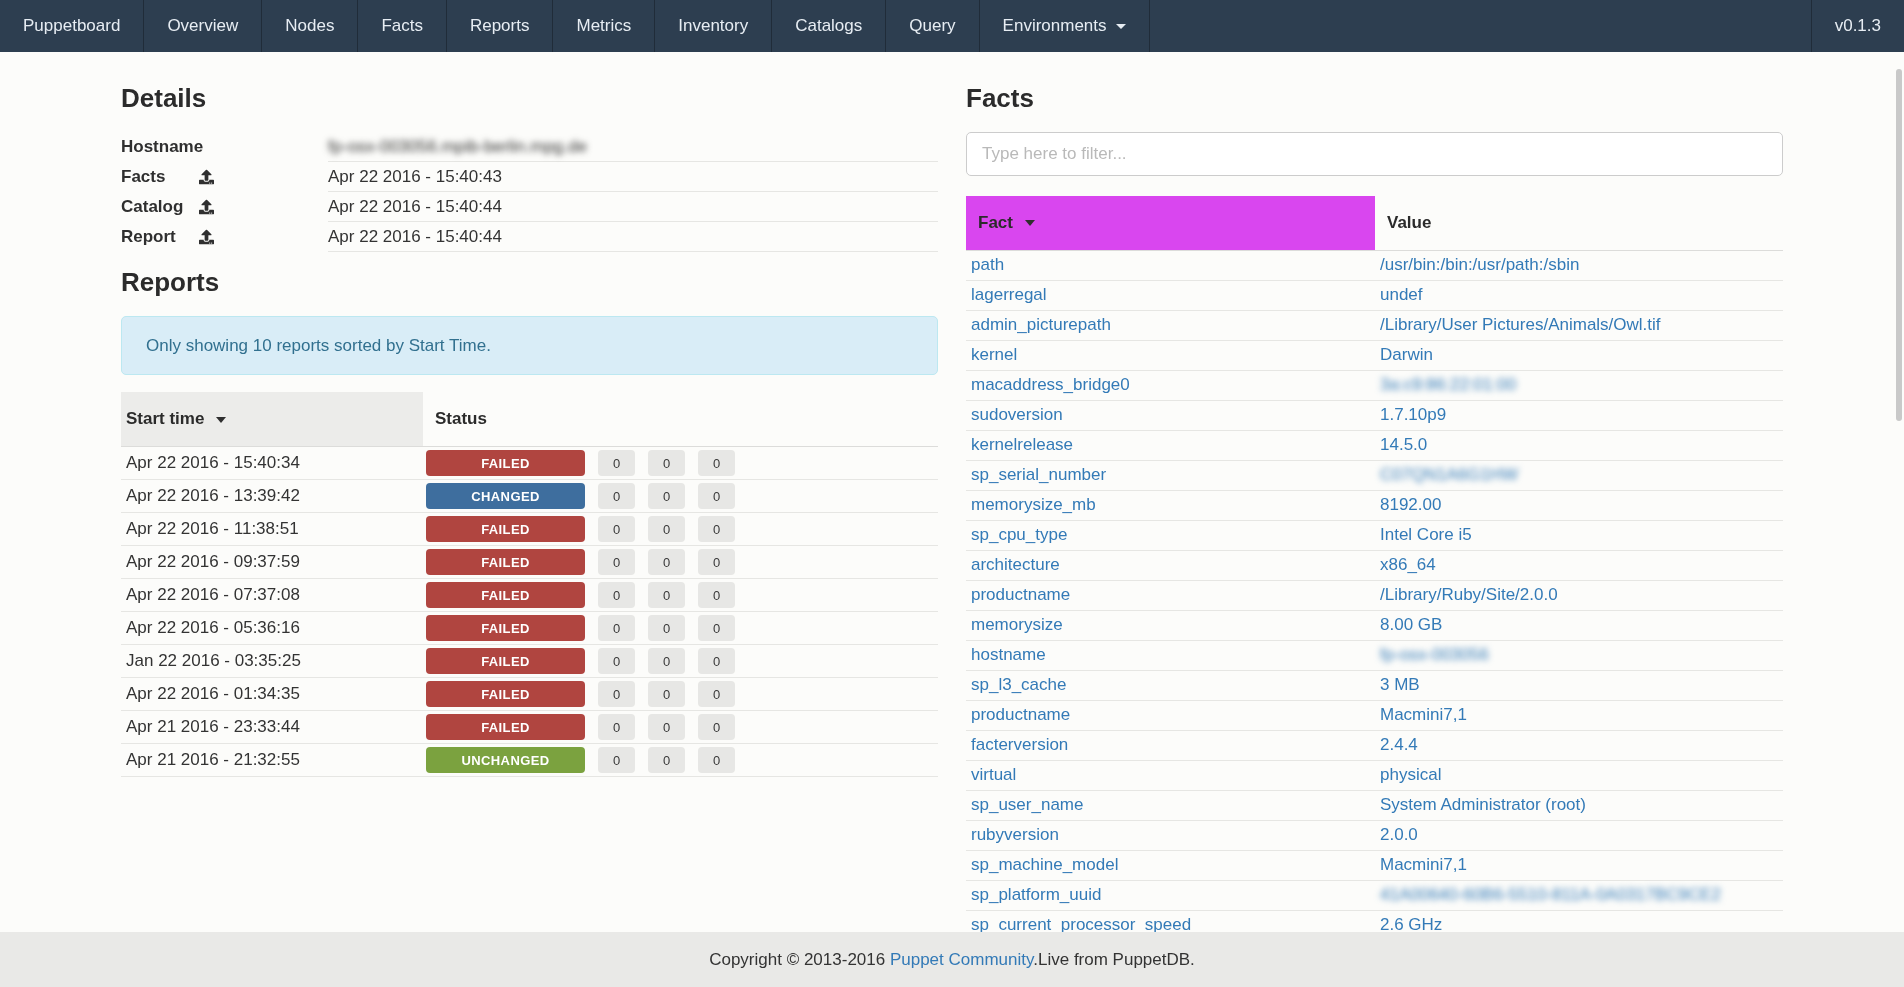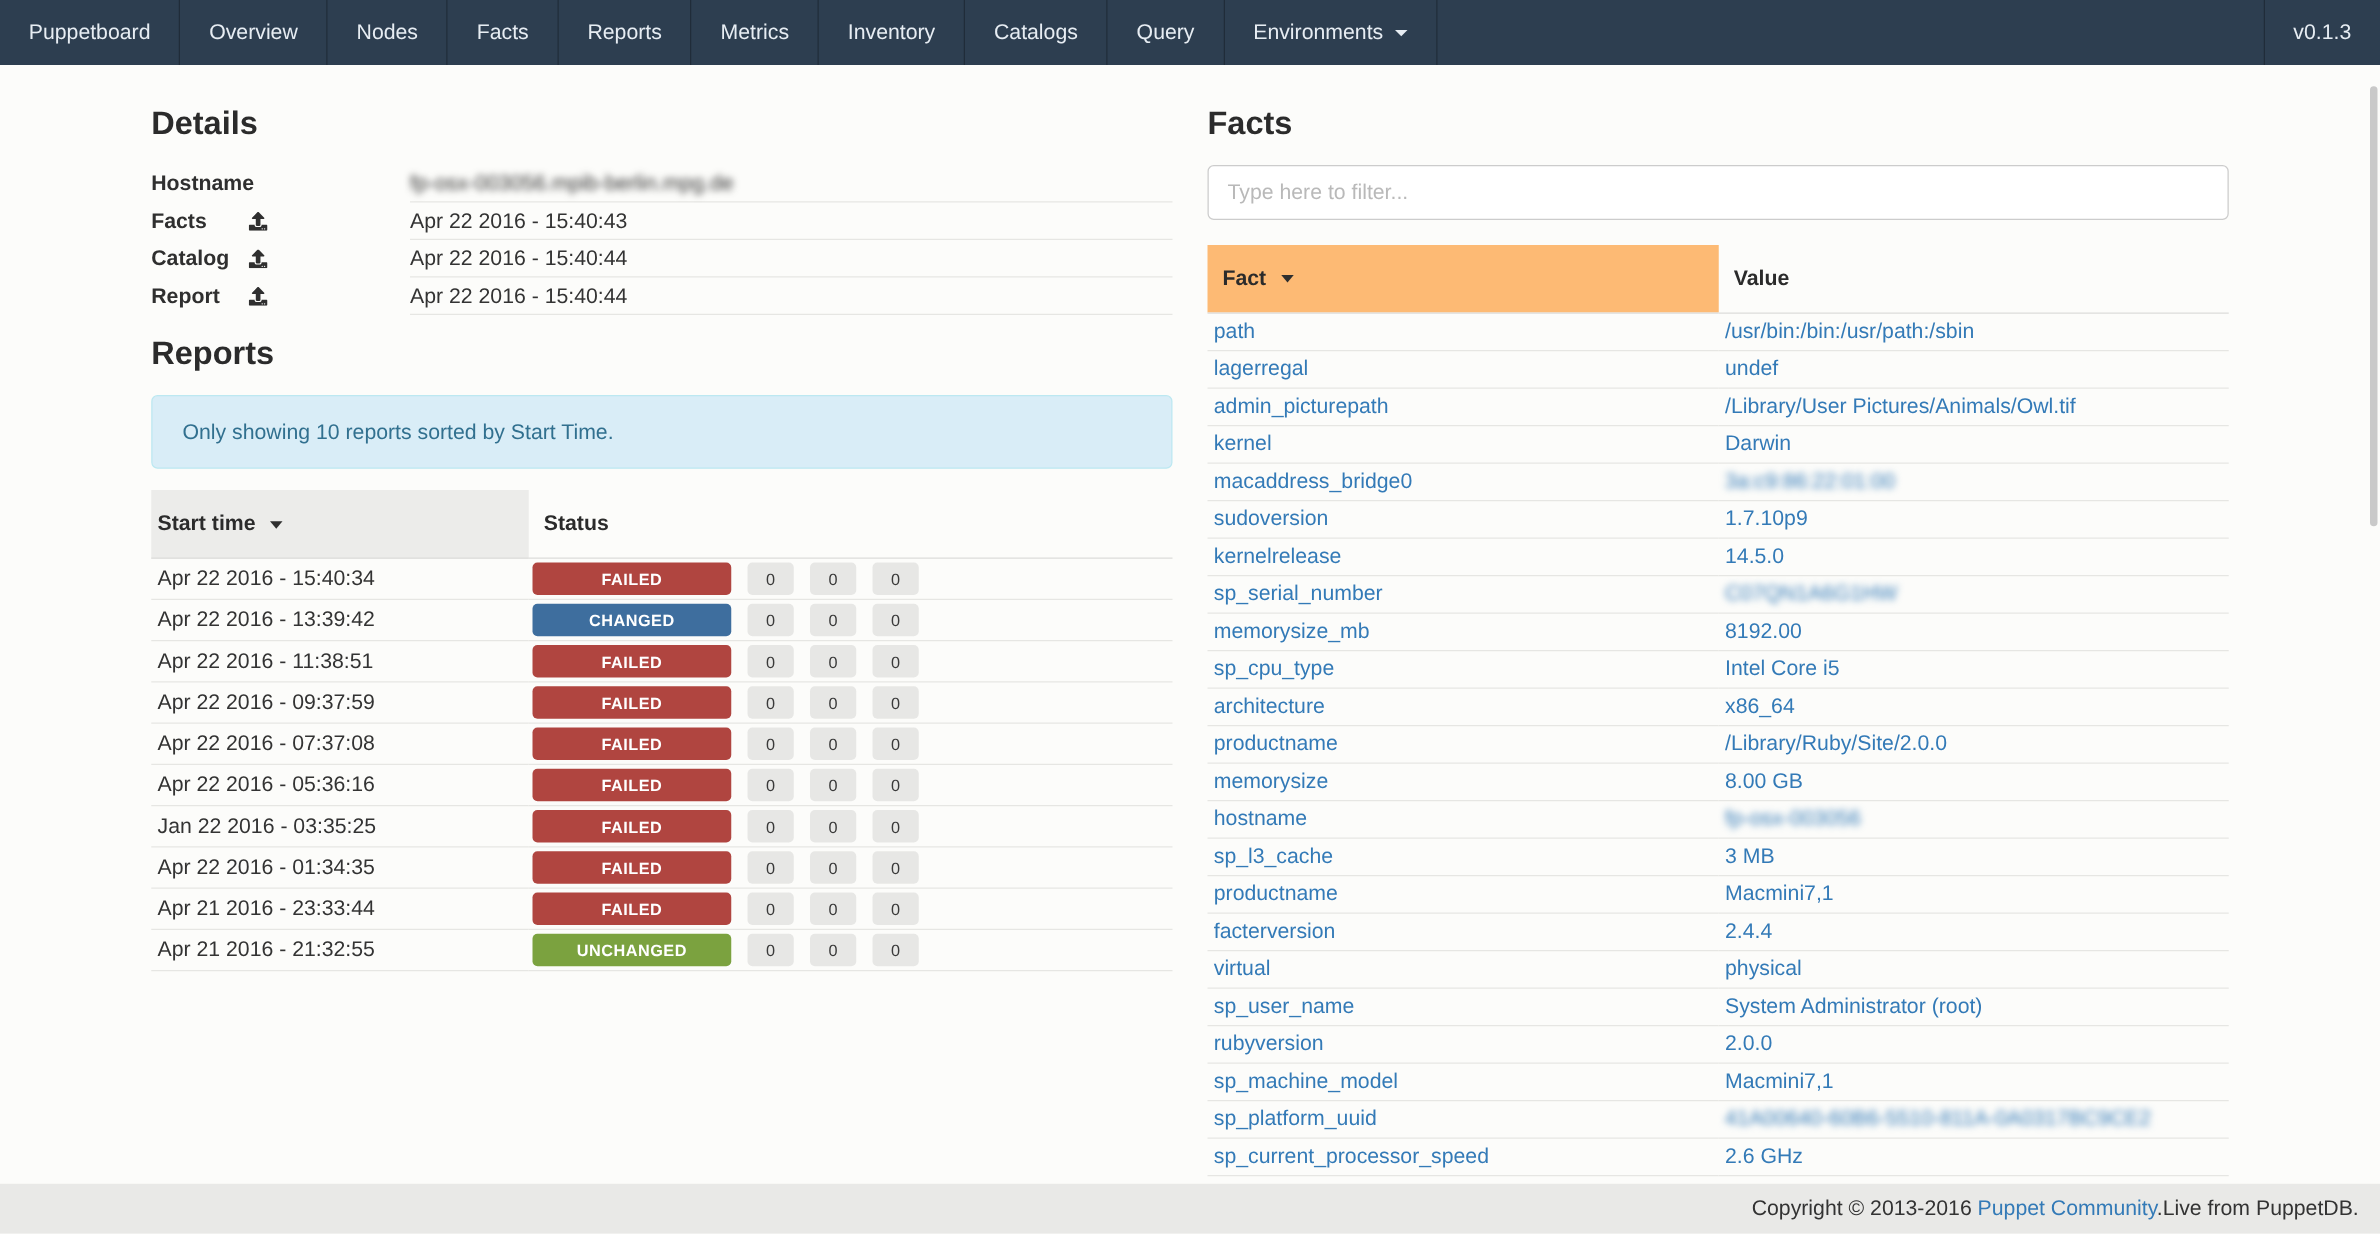--- a/index.html
+++ b/index.html
@@ -46,21 +46,21 @@
     color:#31708f;font-size:17px;display:flex;align-items:center;
     padding:0 24px;box-sizing:border-box;margin:8px 0 17px 0;
   }
   
   table.data-table{width:100%;border-collapse:collapse;}
   table.data-table thead th{
     font-size:17px;font-weight:bold;color:#2b2b2b;text-align:left;
     border-bottom:1px solid #dcdcda;padding:17px 12px;box-sizing:border-box;
   }
   .report-table thead th.sorted-col{background:#ececea;width:302px;padding-left:5px;}
-  .fact-table thead th.sorted-col{background:#fdba74;width:409px;}
+  .fact-table thead th.sorted-col{background:#d946ef;width:409px;}
   .sort-caret{display:inline-block;margin-left:12px;width:0;height:0;
     border-left:5px solid transparent;border-right:5px solid transparent;
     border-top:6px solid #2f2f2f;vertical-align:middle;}
   .report-table tbody td{
     border-bottom:1px solid #e6e6e3;font-size:17px;color:#333;
     height:33px;box-sizing:border-box;padding:0 3px;vertical-align:middle;
   }
   .report-table tbody td.time-cell{padding-left:5px;}
   .status-cell-inner{display:flex;align-items:center;gap:13px;}
   .status-badge{
@@ -80,22 +80,22 @@
   }
   .filter-input::placeholder{color:#b9b9b9;}
   .fact-table tbody td{
     border-bottom:1px solid #e6e6e3;font-size:17px;
     height:30px;box-sizing:border-box;padding:0 12px 0 5px;vertical-align:middle;
   }
   .fact-link{color:#337ab7;text-decoration:none;cursor:pointer;}
   .blurred{filter:blur(3px);}
   
   .footer{
-    position:absolute;left:0;bottom:0;width:100%;height:40px;background:#e9e9e7;
-    display:flex;align-items:center;justify-content:flex-end;
+    position:absolute;left:0;bottom:0;width:100%;height:55px;background:#e9e9e7;
+    display:flex;align-items:center;justify-content:center;
     padding:0 17px;box-sizing:border-box;font-size:17px;color:#333;
   }
   .footer a{color:#337ab7;text-decoration:none;cursor:pointer;}
   
   .scroll-thumb{position:absolute;top:69px;right:2px;width:6px;height:352px;
     background:#c9c9c9;border-radius:3px;cursor:pointer;}
 </style>
 </head>
 <body>
 

